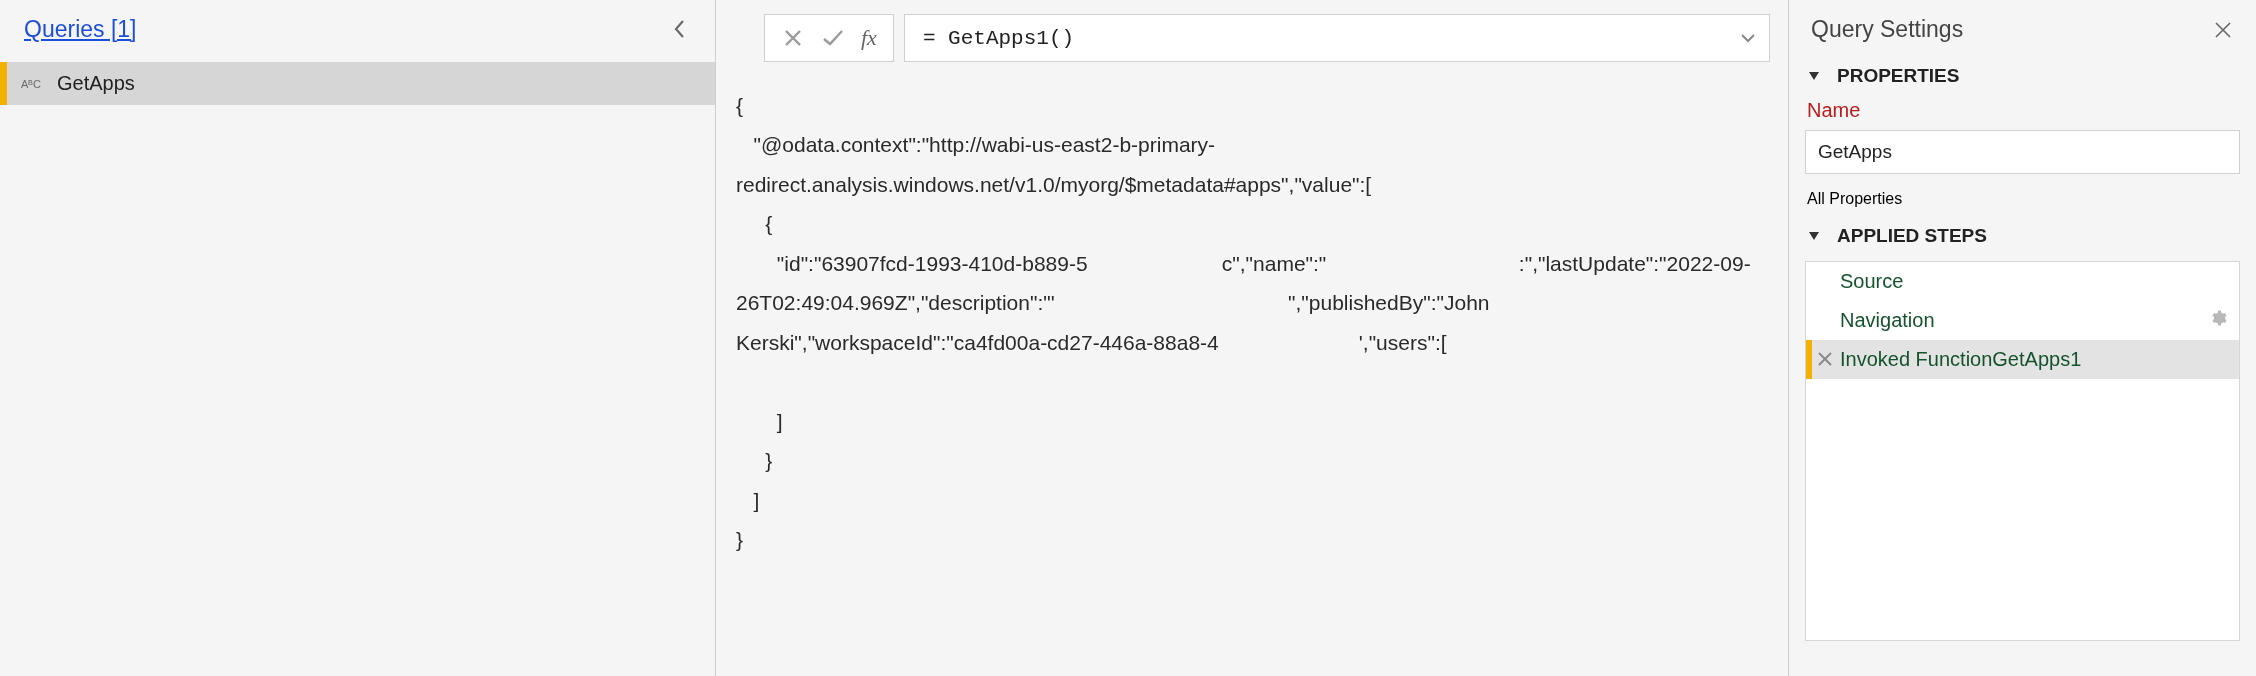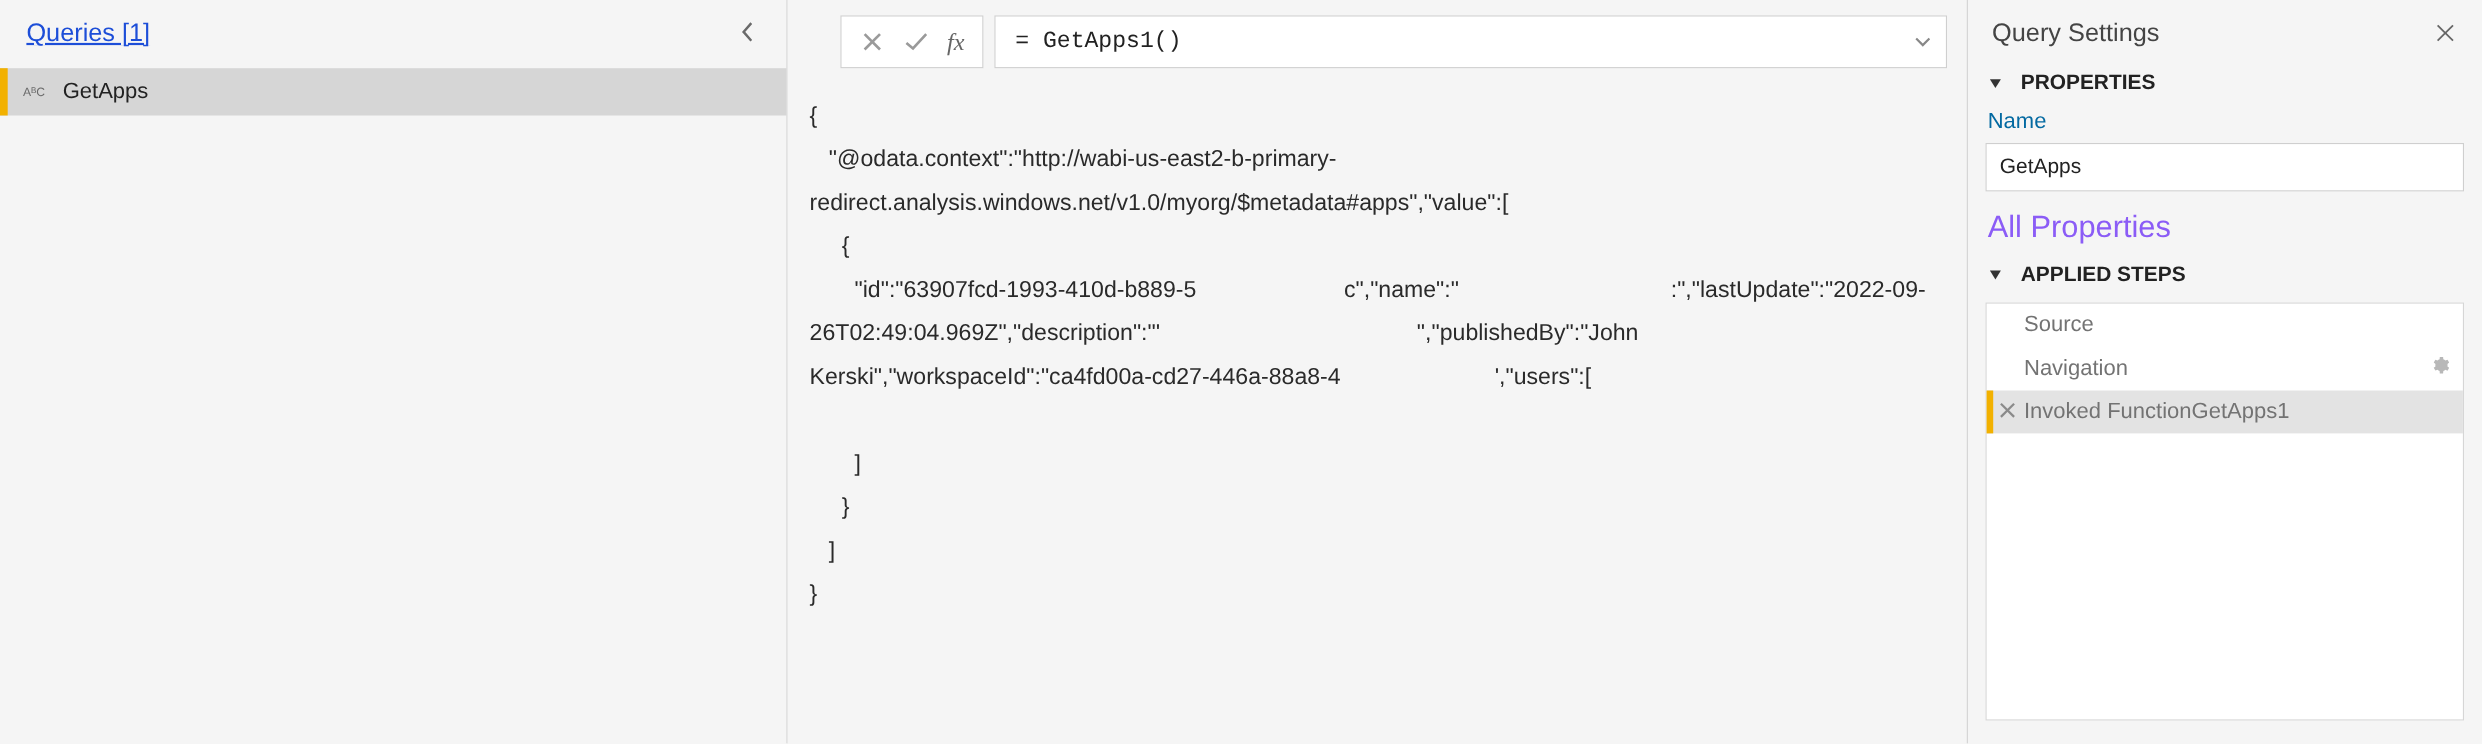--- a/index.html
+++ b/index.html
@@ -109,39 +109,39 @@
     padding: 4px 4px 16px 6px;
   }
   .close-x { color:#666; cursor:pointer; width:26px; height:26px; display:inline-flex; align-items:center; justify-content:center;}
   .section-title {
     display:flex; align-items:center; gap:16px;
     font-weight: 700; font-size: 19px; color:#222;
     padding: 6px 0 6px 2px;
     cursor:pointer;
   }
   .tri { display:inline-flex; width:14px; justify-content:center; color:#333;}
-  .field-label { font-size: 20px; color:#0369a1; padding: 6px 2px 8px 2px; }
+  .field-label { font-size: 20px; color:#b91c1c; padding: 6px 2px 8px 2px; }
   .text-field {
     border:1px solid #cfcfcf; background:#fff;
     padding:10px 12px; font-size:19px; color:#222;
     width:100%;
   }
-  .link { color:#8b5cf6; font-size:28px; padding:16px 2px 10px; cursor:pointer;}
+  .link { color:#000000; font-size:16px; padding:16px 2px 10px; cursor:pointer;}
 
   .steps-box {
     border:1px solid #d6d6d6; background:#fff;
     margin-top:8px;
     min-height: 380px;
     font-size:20px;
     display:flex; flex-direction:column;
   }
   .step {
     display:flex; align-items:center; justify-content:space-between;
     padding: 8px 12px 8px 34px;
-    color:#737373;
+    color:#14532d;
     cursor:pointer;
   }
   .step .gear { color:#b8b8b8; }
   .step.active {
     background:#e3e3e3;
     border-left: 6px solid #f2b100;
     padding-left: 6px;
   }
   .step.active .xdel { color:#8a8a8a; margin-right:8px; }
   .step .label-wrap { display:flex; align-items:center; }

